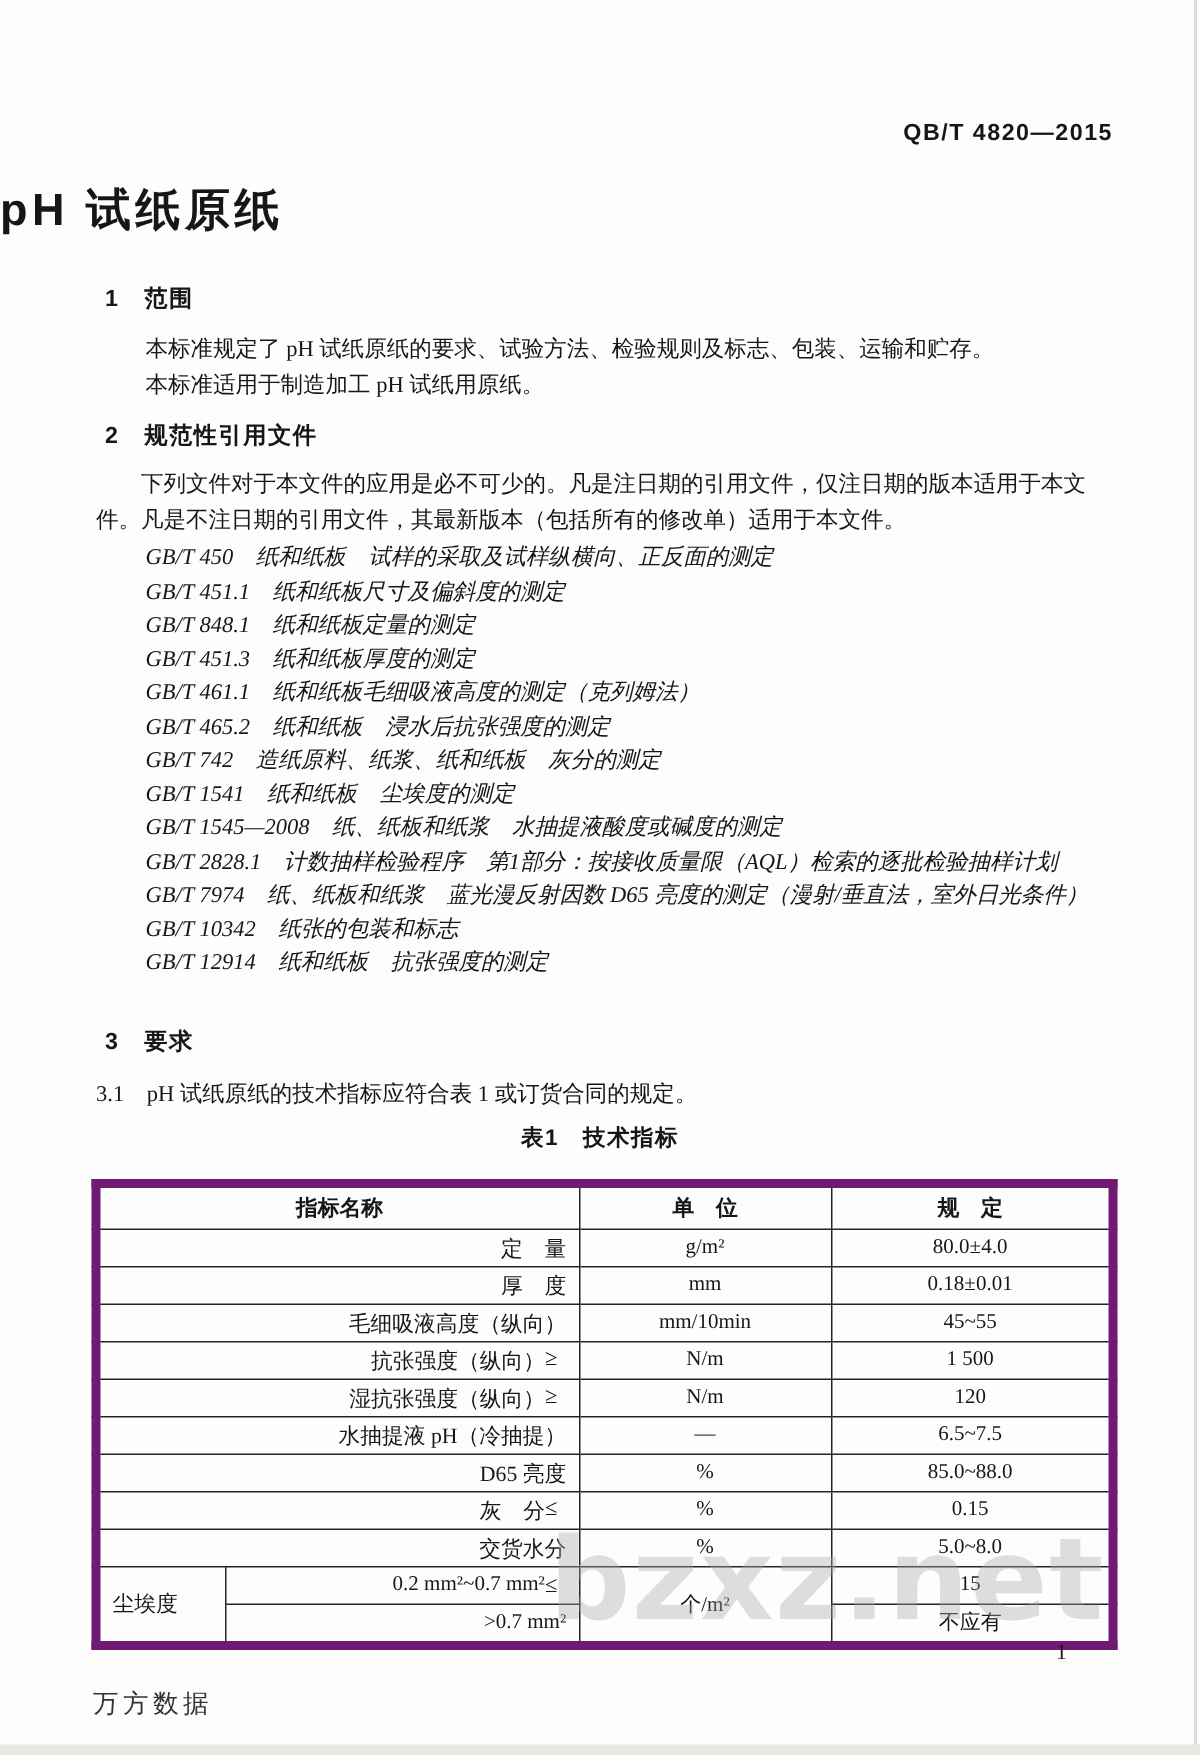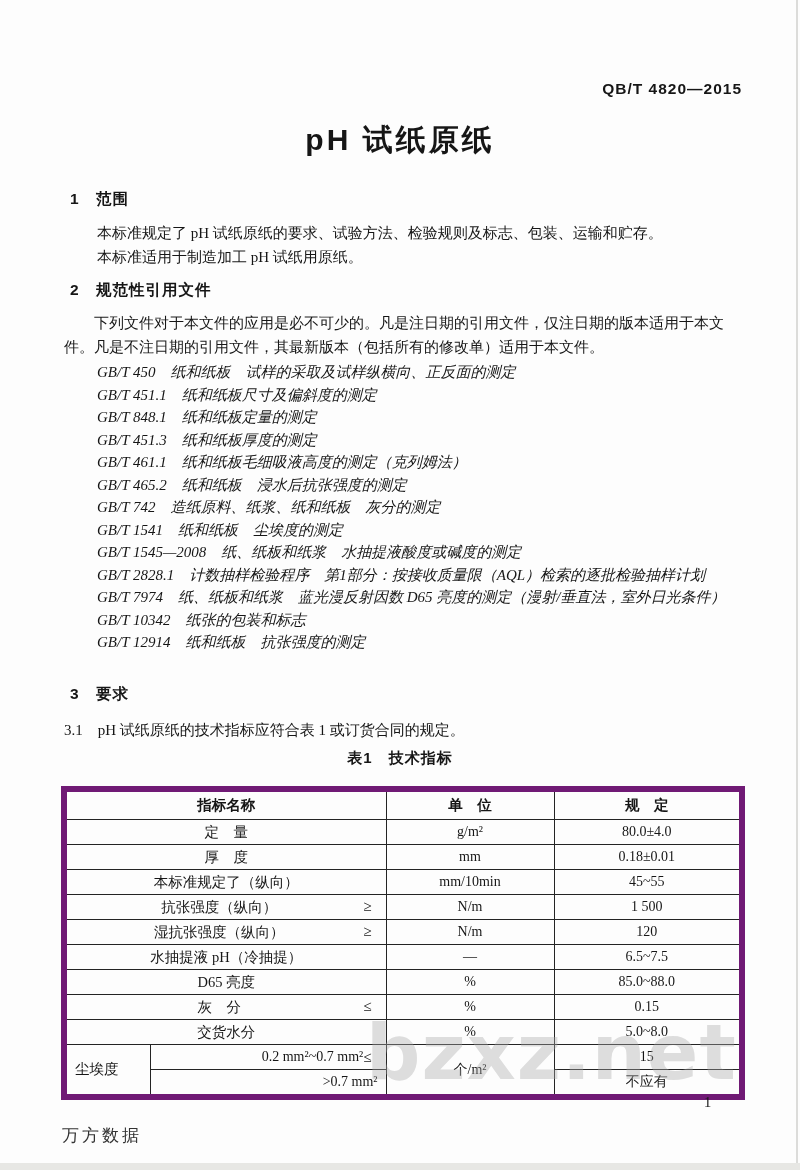--- a/index.html
+++ b/index.html
@@ -9,21 +9,21 @@
     font-family:"Liberation Serif","DejaVu Serif",serif;
     color:#161616;
     -webkit-font-smoothing:antialiased;
   }
   .page{
     position:relative;width:800px;height:1170px;background:#fdfdfd;overflow:hidden;
   }
   .hd{font-family:"Liberation Sans","DejaVu Sans",sans-serif;font-weight:bold;}
 
   .std-num{position:absolute;top:80px;right:58px;font-size:15.5px;letter-spacing:1px;}
-  .doc-title{position:absolute;top:120px;left:0;width:100%;text-align:center;
+  .doc-title{position:absolute;top:120px;left:0;width:100%;
     font-size:30px;letter-spacing:3px;}
 
   .sec-h{position:absolute;left:70px;font-size:15.5px;letter-spacing:1px;}
   .s1h{top:189px;}
   .s2h{top:280px;}
   .s3h{top:684px;}
 
   .para{position:absolute;font-size:15px;line-height:23px;}
   .s1p1{top:222px;left:97px;}
   .s1p2{top:246px;left:97px;}
@@ -42,21 +42,21 @@
     font-size:14px;
   }
   table.spec td,table.spec th{
     border:1.6px solid #242424;
     padding:0 8px;height:24px;
     font-weight:normal;vertical-align:middle;
   }
   table.spec{border:6px solid #701a75;}
   table.spec th{height:27px;text-align:center;font-weight:bold;font-size:14.5px;
     font-family:"Liberation Sans","DejaVu Sans",sans-serif;}
-  td.c-name{text-align:center;font-size:14.5px;}
+  td.c-name{text-align:right;font-size:14.5px;}
   td.c-mid,td.c-spec{text-align:center;}
   .cmp{float:right;margin-right:6px;font-size:15px;}
   td.dust-label{text-align:left;font-size:14.5px;}
   td.dust-range{text-align:right;font-size:14px;}
 
   .watermark{
     position:absolute;top:1008px;left:366px;
     font-family:"DejaVu Sans","Liberation Sans",sans-serif;
     font-size:76px;font-weight:800;letter-spacing:1px;
     color:rgba(168,168,168,0.38);z-index:6;pointer-events:none;
@@ -122,21 +122,21 @@
       <td colspan="2" class="c-name"><span>定　量</span><span class="cmp"></span></td>
       <td class="c-mid">g/m²</td>
       <td class="c-spec">80.0±4.0</td>
     </tr>
     <tr>
       <td colspan="2" class="c-name"><span>厚　度</span><span class="cmp"></span></td>
       <td class="c-mid">mm</td>
       <td class="c-spec">0.18±0.01</td>
     </tr>
     <tr>
-      <td colspan="2" class="c-name"><span>本标准规定了（纵向）</span><span class="cmp"></span></td>
+      <td colspan="2" class="c-name"><span>毛细吸液高度（纵向）</span><span class="cmp"></span></td>
       <td class="c-mid">mm/10min</td>
       <td class="c-spec">45~55</td>
     </tr>
     <tr>
       <td colspan="2" class="c-name"><span>抗张强度（纵向）</span><span class="cmp">≥</span></td>
       <td class="c-mid">N/m</td>
       <td class="c-spec">1 500</td>
     </tr>
     <tr>
       <td colspan="2" class="c-name"><span>湿抗张强度（纵向）</span><span class="cmp">≥</span></td>

